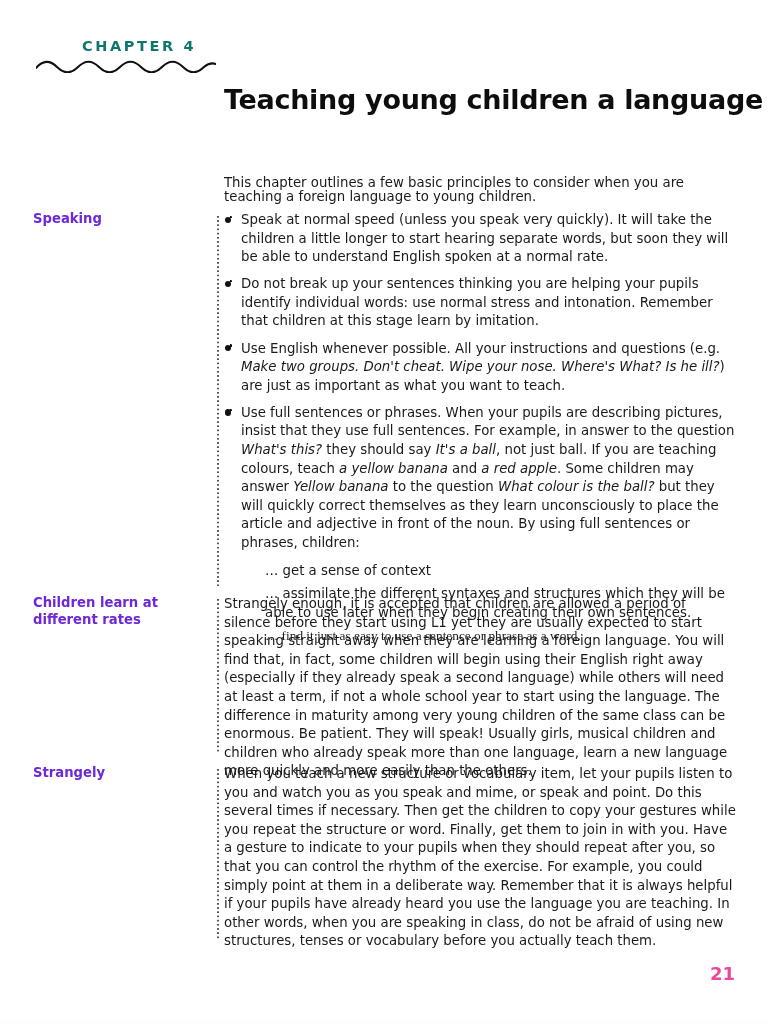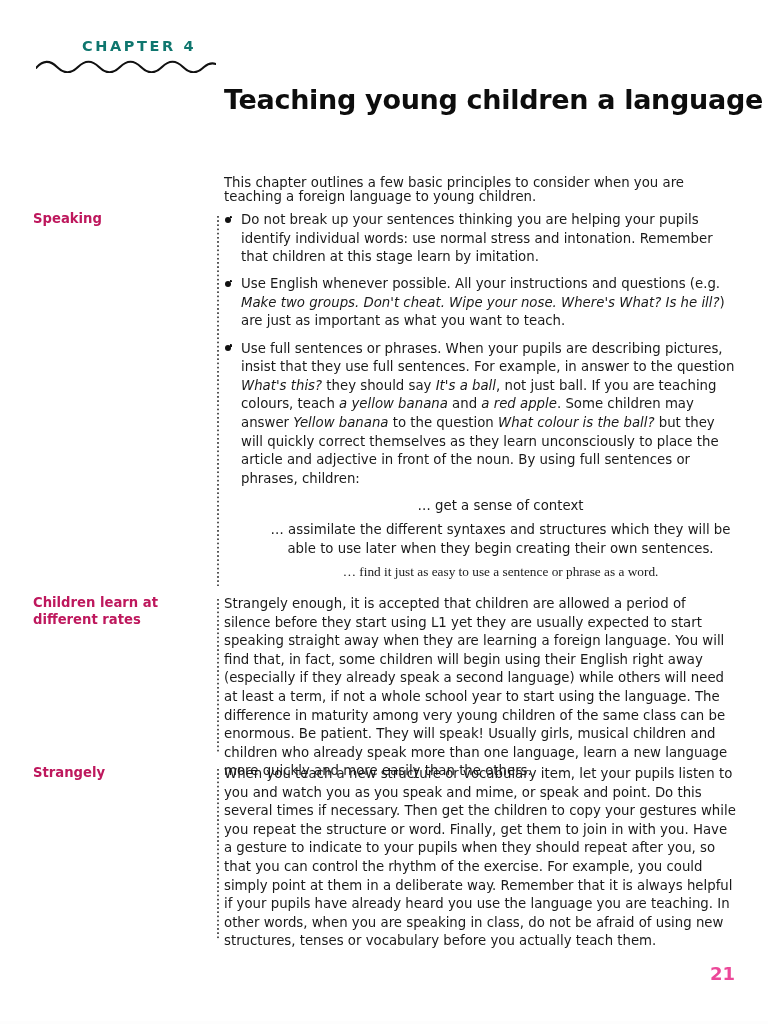--- a/index.html
+++ b/index.html
@@ -72,21 +72,21 @@
     width: 768px;
   }
   .section-label {
     position: absolute;
     left: 33px;
     top: 0;
     width: 175px;
     font-size: 13.2px;
     font-weight: 700;
     line-height: 16.5px;
-    color: #be185d;
+    color: #6d28d9;
   }
   .section-body {
     position: absolute;
     left: 224px;
     top: 0;
     width: 512px;
     font-size: 13.3px;
     line-height: 18.6px;
     color: #1a1a1a;
   }
@@ -130,21 +130,20 @@
     height: 2.1px;
     background: #111;
     border-radius: 0 50% 0 0;
   }
 
   
   ul.ellipsis-list {
     list-style: none;
     margin: 9px 0 0 0;
     padding: 0;
-    text-align: center;
   }
   ul.ellipsis-list > li {
     position: relative;
     padding-left: 24px;
     margin-bottom: 5px;
   }
   ul.ellipsis-list > li:last-child { margin-bottom: 16px; font-family: Liberation Serif, serif; }
 
   .para { margin: 0; }
   em { font-style: italic; }
@@ -181,20 +180,24 @@
 
   <h1 class="page-title">Teaching young children a language</h1>
 
   <p class="intro">This chapter outlines a few basic principles to consider when you are teaching a foreign language to young children.</p>
 
   <div class="section" style="top:211px;">
     <div class="dotted-rule" style="top:5px; height:370px;"></div>
     <div class="section-label">Speaking</div>
     <div class="section-body">
       <ul class="bullets">
+        <li>
+          <span class="bullet-dot"></span>
+          <span>Speak at normal speed (unless you speak very quickly). It will take the children a little longer to start hearing separate words, but soon they will be able to understand English spoken at a normal rate.</span>
+        </li>
         <li>
           <span class="bullet-dot"></span>
           <span>Do not break up your sentences thinking you are helping your pupils identify individual words: use normal stress and intonation. Remember that children at this stage learn by imitation.</span>
         </li>
         <li>
           <span class="bullet-dot"></span>
           <span>Use English whenever possible. All your instructions and questions (e.g. <em>Make two groups. Don't cheat. Wipe your nose. Where's What? Is he ill?</em>) are just as important as what you want to teach.</span>
         </li>
         <li>
           <span class="bullet-dot"></span>

